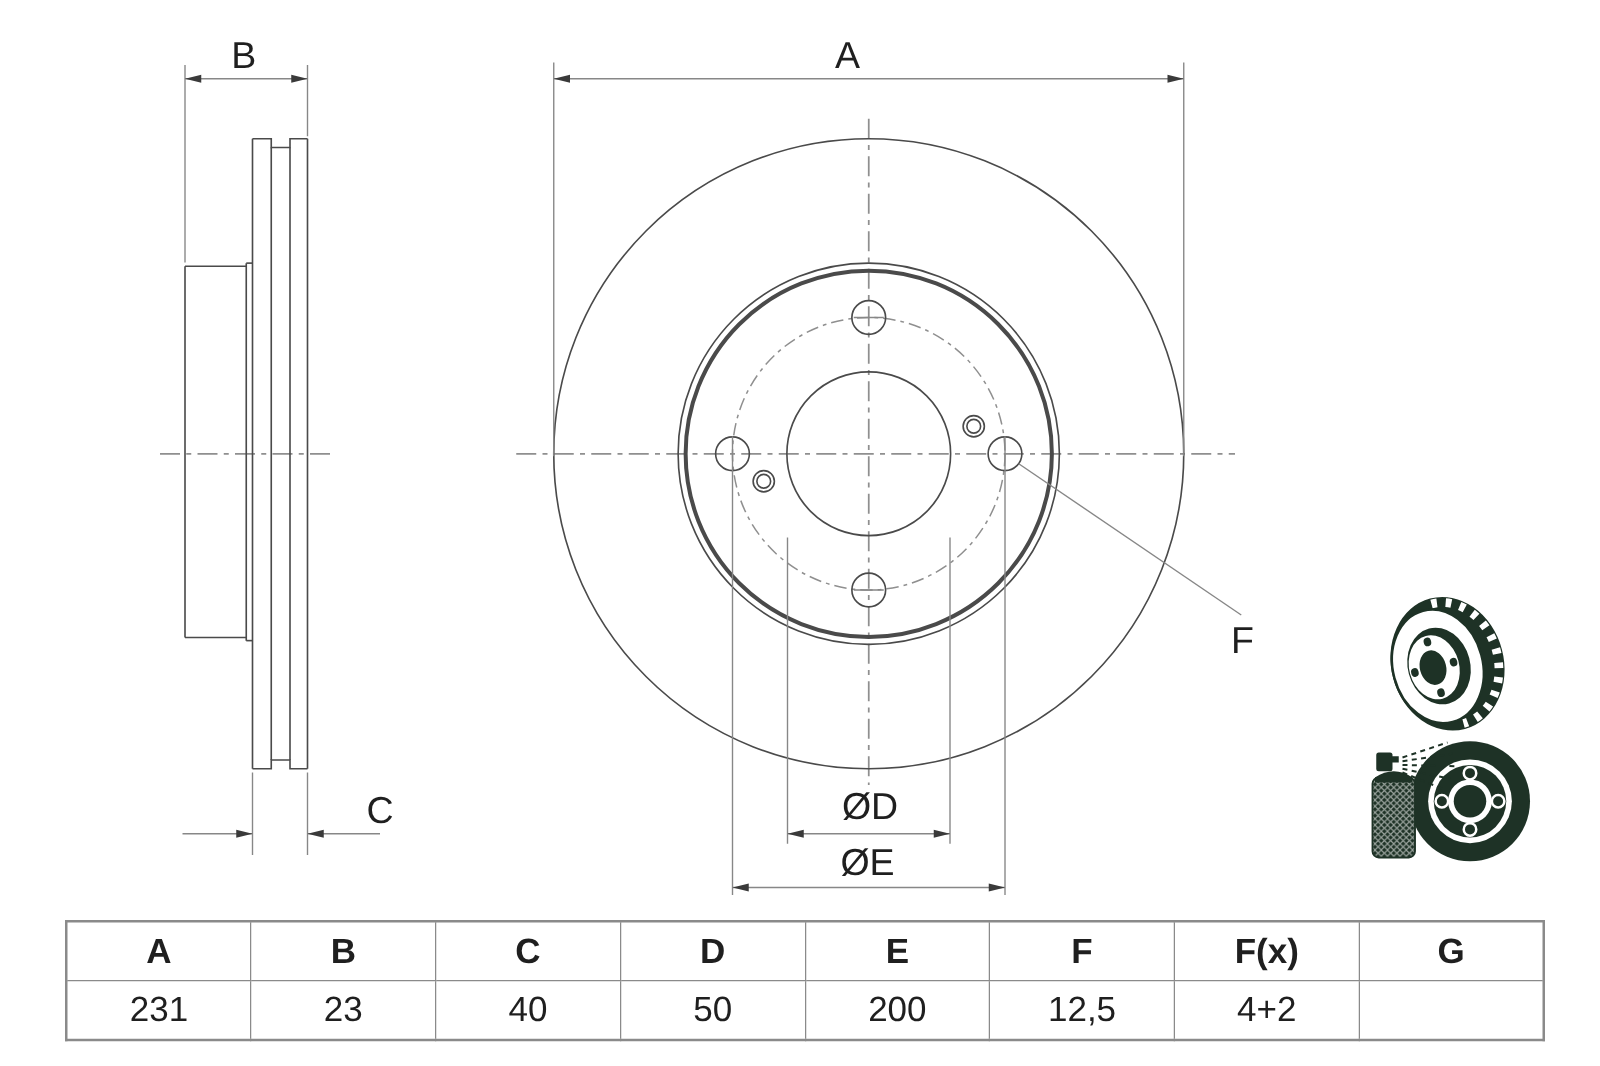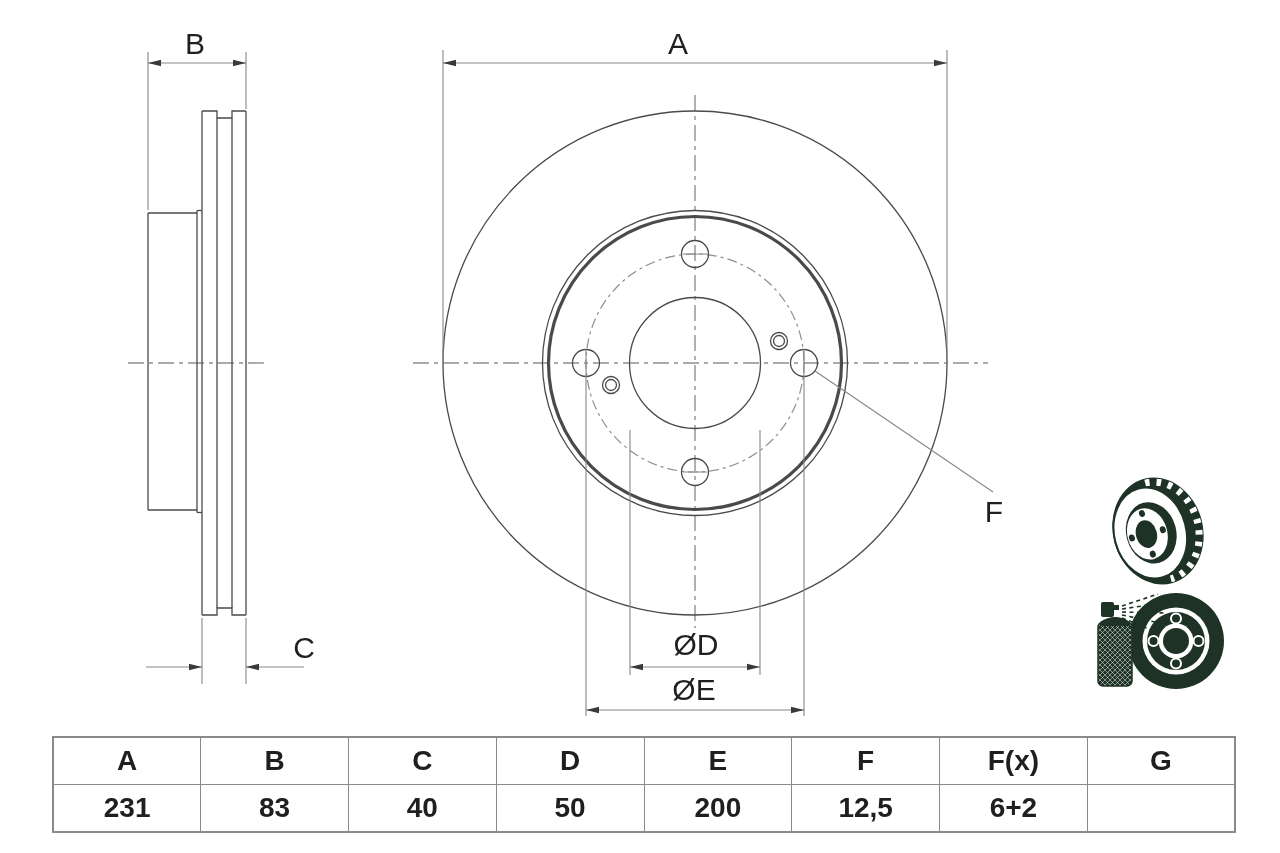--- a/index.html
+++ b/index.html
@@ -30,21 +30,21 @@
   .ic-w{fill:#ffffff;}
   
   .spec-table{
     position:absolute;left:52px;top:736px;width:1184px;height:92px;
     border-collapse:collapse;table-layout:fixed;
   }
   .spec-table td{
     border:1.5px solid var(--c-table);
     text-align:center;vertical-align:middle;
     font-size:28px;color:var(--c-text);
-    height:46px;padding:0;font-weight:bold;
+    height:46px;padding:0;
   }
   .spec-table{border:2px solid var(--c-table);}
   .spec-table .hdr td{font-weight:bold;}
 </style>
 </head>
 <body>
 
 <div class="canvas">
 
   <svg width="1280" height="853" viewBox="0 0 1280 853">
@@ -196,24 +196,24 @@
         <td>B</td>
         <td>C</td>
         <td>D</td>
         <td>E</td>
         <td>F</td>
         <td>F(x)</td>
         <td>G</td>
       </tr>
       <tr>
         <td>231</td>
-        <td>83</td>
+        <td>23</td>
         <td>40</td>
         <td>50</td>
         <td>200</td>
         <td>12,5</td>
-        <td>6+2</td>
+        <td>4+2</td>
         <td></td>
       </tr>
     </tbody>
   </table>
 
 </div>
 
 </body></html>

